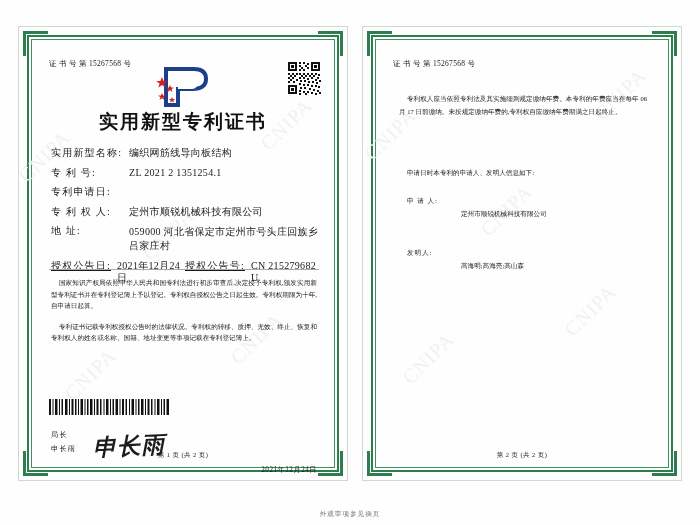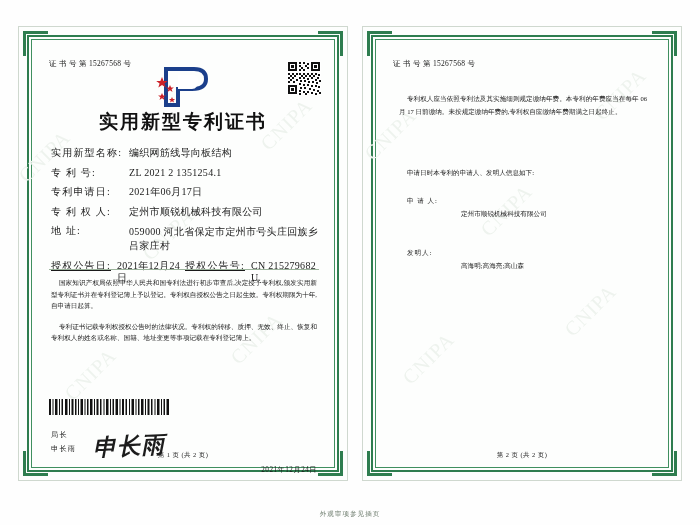--- a/index.html
+++ b/index.html
@@ -385,21 +385,20 @@
         <div class="frow">
           <div class="flabel">实用新型名称:</div>
           <div class="fvalue">编织网筋线导向板结构</div>
         </div>
         <div class="frow">
           <div class="flabel">专 利 号:</div>
           <div class="fvalue">ZL 2021 2 1351254.1</div>
         </div>
         <div class="frow">
           <div class="flabel">专利申请日:</div>
-          <div class="fvalue">2021年06月17日</div>
         </div>
         <div class="frow">
           <div class="flabel">专 利 权 人:</div>
           <div class="fvalue">定州市顺锐机械科技有限公司</div>
         </div>
         <div class="frow addr-wrap">
           <div class="flabel">地 址:</div>
           <div class="fvalue">059000 河北省保定市定州市号头庄回族乡吕家庄村</div>
         </div>
         <div class="frow pair">

